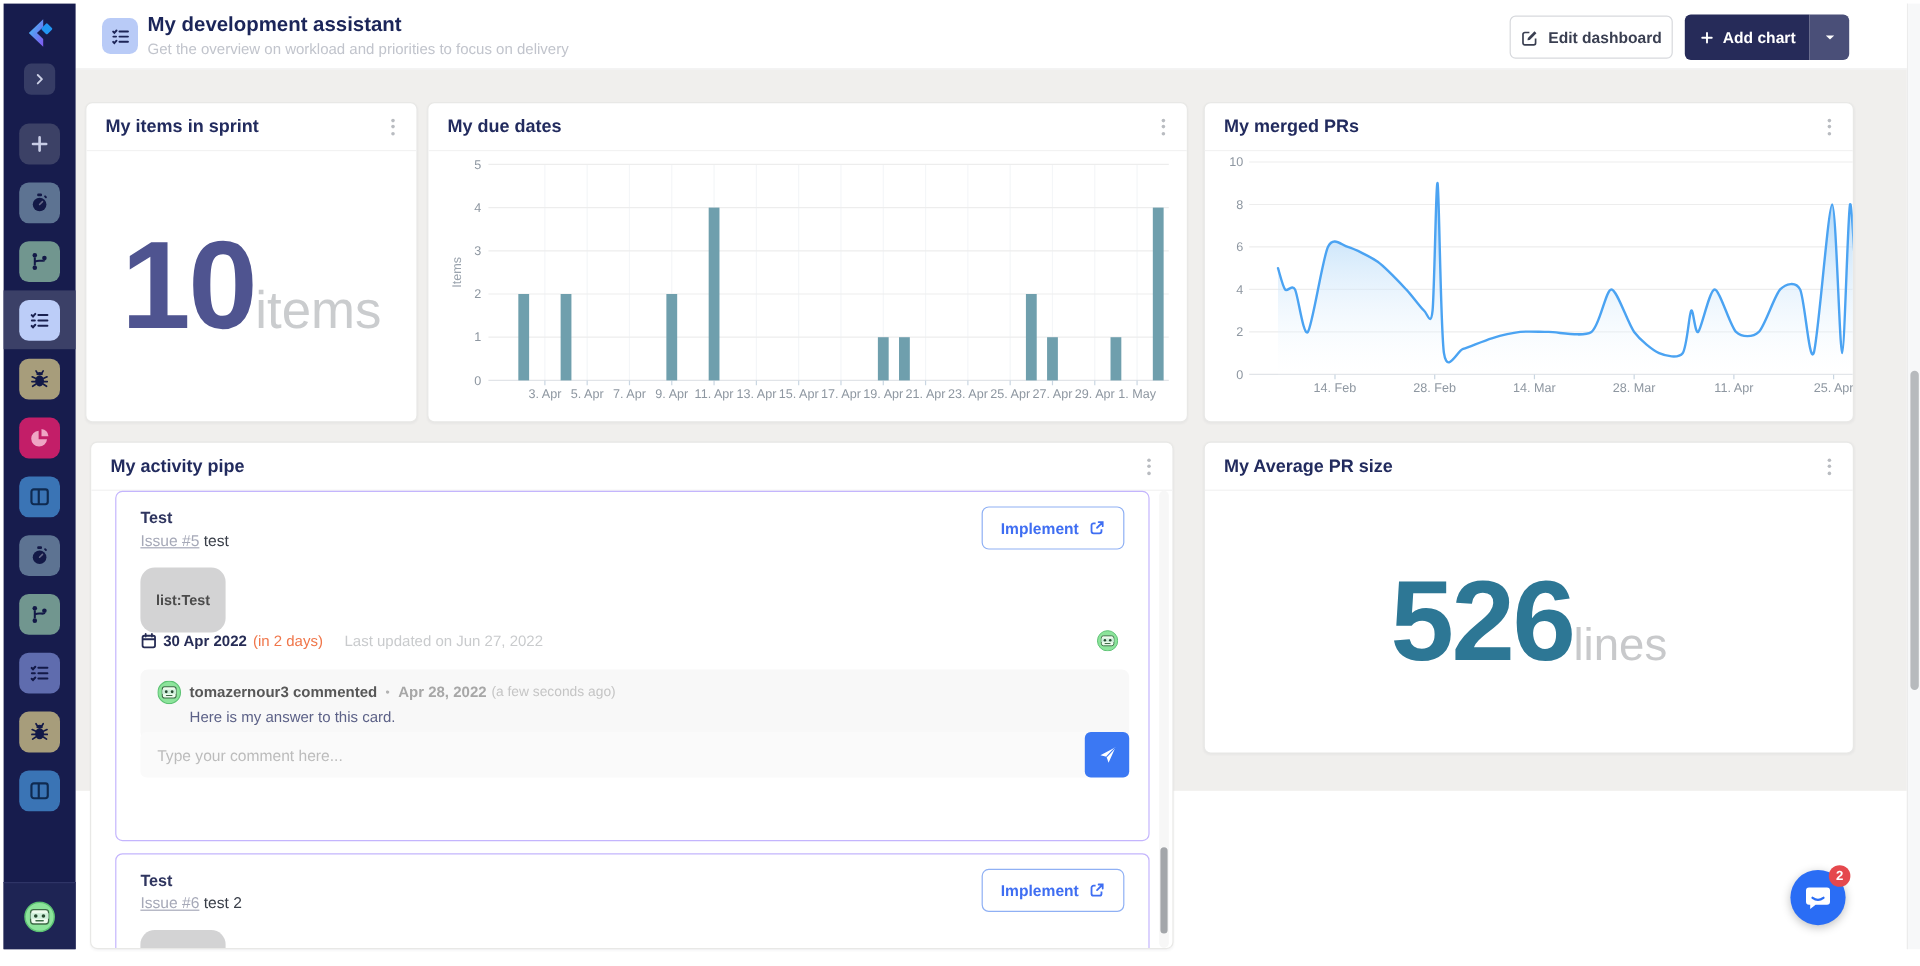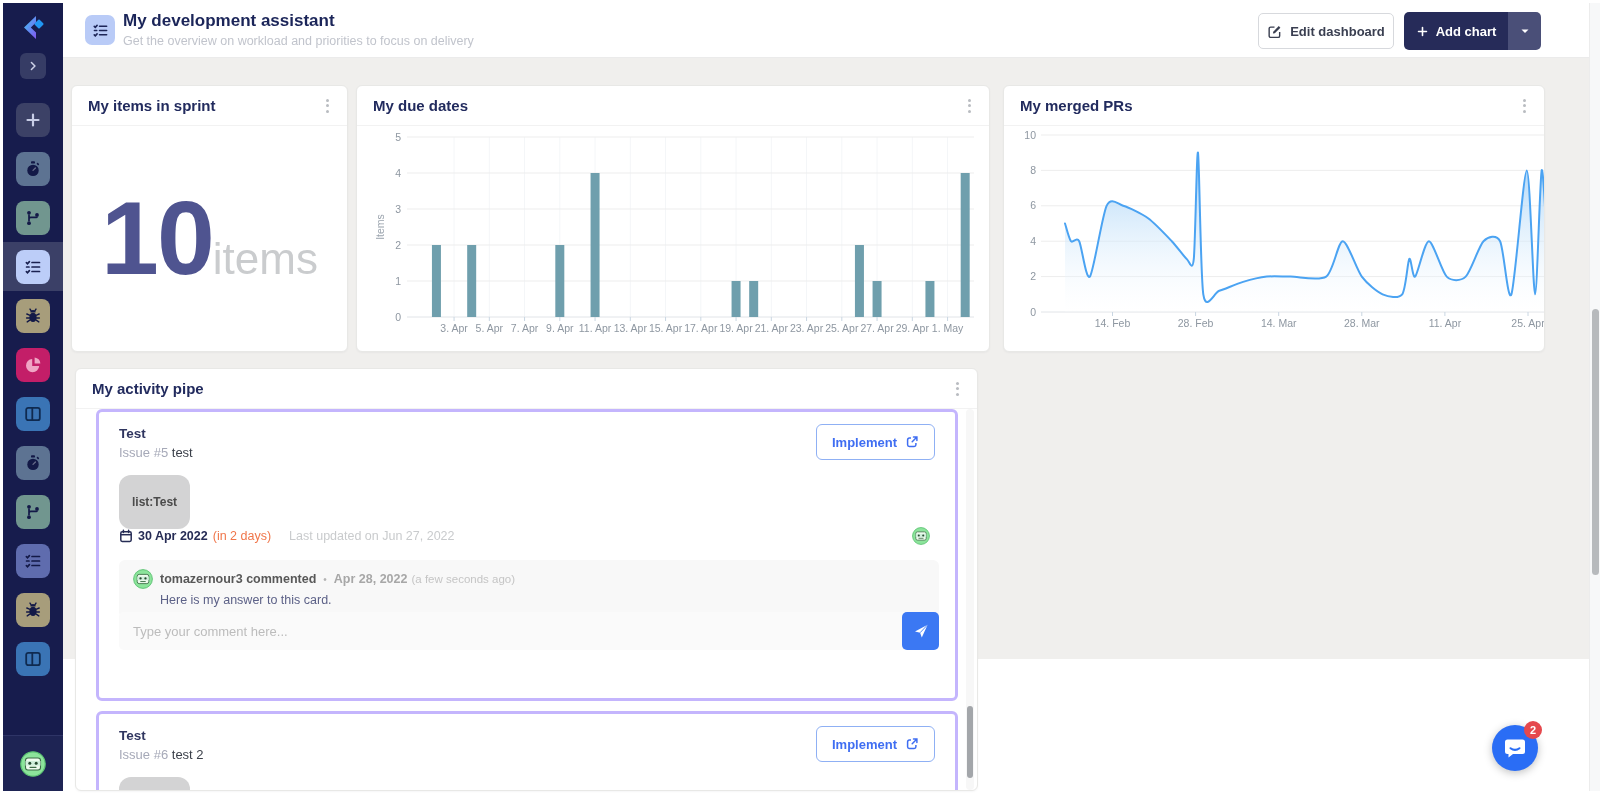--- a/index.html
+++ b/index.html
@@ -48,26 +48,26 @@
   .stat-num-sprint { font-size:104px; font-weight:bold; color:#4f5490; letter-spacing:-2px; }
   .stat-unit-sprint { font-size:44px; color:#caccce; }
   .stat-num-avg { font-size:95px; font-weight:bold; color:#2d7795; letter-spacing:-2px; }
   .stat-unit-avg { font-size:38px; color:#c8c9cb; }
 
   .chart-svg { position:absolute; top:44px; }
   #chart-due { left:16px; }
   #chart-prs { left:14px; }
 
   
-  .pipe-item { position:absolute; left:20px; width:862px; background:#fff; border:3px solid #c4b5fd; border-radius:6px; }
+  .pipe-item { position:absolute; left:20px; width:862px; background:#fff; border:1px solid #c4b5fd; border-radius:6px; }
   #pipe-item-0 { top:40px; height:292px; }
   #pipe-item-1 { top:342px; height:292px; }
   .pi-title { position:absolute; left:20px; top:14px; font-size:13.5px; font-weight:bold; color:#2f355f; }
   .pi-issue { position:absolute; left:20px; top:33px; font-size:13px; color:#3a3f49; }
-  .pi-issue .ref { color:#a6a9b8; }
+  .pi-issue .ref { color:#a6a9b8;text-decoration:underline; }
   .btn-implement { position:absolute; right:20px; top:12px; height:36px; padding:0 15px; background:#fff; border:1px solid #8fb0f4; border-radius:6px; color:#3f6ef2; font-size:13px; font-weight:bold; display:flex; align-items:center; gap:8px; cursor:pointer; }
   .pi-tag { position:absolute; left:20px; top:63px; background:#d3d3d4; border-radius:12px; padding:20px 13px; font-size:12px; font-weight:bold; color:#4b4b4b; }
   .pi-daterow { position:absolute; left:20px; right:20px; top:115px; display:flex; align-items:center; font-size:12.5px; color:#262c55;justify-content:space-between; }
   .pi-daterow svg { margin-right:5px; }
   .pi-date { font-weight:bold; color:#262c55; }
   .pi-note { color:#f0764a; margin-left:5px; }
   .pi-updated { color:#c9cbcd; margin-left:18px; }
   .pi-flex { flex:1; }
   .mini-avatar { width:18px; height:18px; }
   .pi-comment { position:absolute; left:20px; right:16px; top:148px; height:58px; background:#f8f8f8; border-radius:6px; }
@@ -525,20 +525,36 @@
           </svg>
       </button>
       <span class="pi-tag">list:Test</span>
     </article>
 
     <div class="inner-scrollbar">
         <div class="inner-thumb"></div>
       </div>
   </section>
 
+  <section class="card" id="card-avg">
+    <div class="card-head">
+      <span class="card-title">My Average PR size</span>
+      <button class="kebab">
+          <i></i>
+          <i></i>
+          <i></i>
+        </button>
+    </div>
+    <div class="stat-wrap">
+      <div class="stat-line">
+        <span class="stat-num-avg">526</span>
+        <span class="stat-unit-avg">lines</span>
+      </div>
+    </div>
+  </section>
 </main>
 
 <div class="page-scrollbar">
     <div class="page-thumb"></div>
   </div>
 <button class="chat-launcher">
   <svg width="26" height="26" viewBox="0 0 26 26">
       <use href="#i-chat-bubble"></use>
     </svg>
   <span class="chat-badge">2</span>

